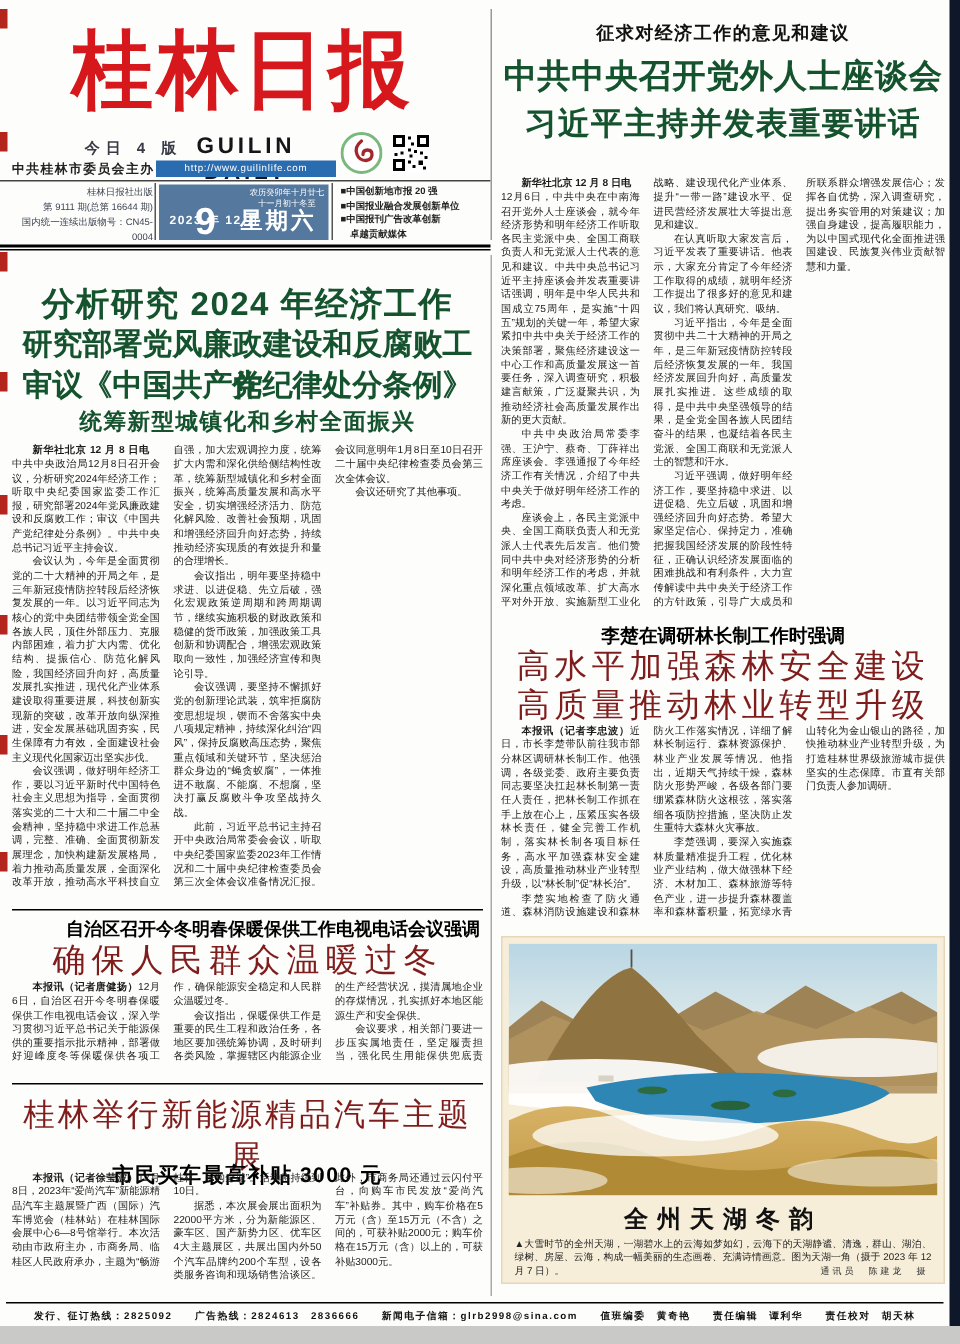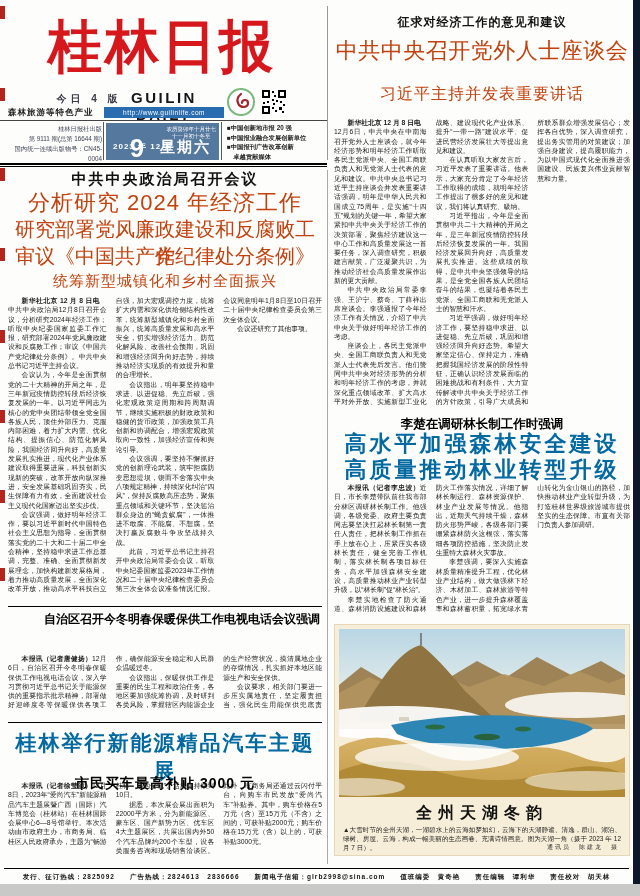--- a/index.html
+++ b/index.html
@@ -31,22 +31,22 @@
   .db-day{position:absolute;left:24px;bottom:0px;font-size:25px;font-weight:bold;line-height:24px;}
   .db-week{position:absolute;right:8px;bottom:3px;font-size:15px;font-weight:bold;letter-spacing:2px;}
   .honors{left:227px;top:123px;width:100px;font-size:6.3px;line-height:9.5px;font-weight:bold;color:#222;}
   .honors p{margin:0;}
   
   .dbl-rule{left:0;top:163px;width:327px;height:4px;border-top:2px solid #000;border-bottom:1px solid #000;box-sizing:border-box;}
   .mid-vrule{left:327px;top:170px;width:1px;height:694px;background:#aaa;}
   .mh-vrule{left:327px;top:6px;width:1px;height:154px;background:#999;}
   
   .kicker-serif{font-family:"Liberation Serif",serif;font-weight:bold;color:#111;}
-  .big-hei{font-family:"Liberation Sans",sans-serif;font-weight:normal;color:#c2410c;}
-  .big-song{font-family:"Liberation Serif",serif;font-weight:bold;color:#0369a1;}
+  .big-hei{font-family:"Liberation Sans",sans-serif;font-weight:bold;color:#14532d;}
+  .big-song{font-family:"Liberation Serif",serif;font-weight:normal;color:#7f1d1d;}
   
   .cols3{column-count:3;column-gap:9px;column-fill:auto;text-align:justify;overflow:hidden;}
   .cols3 p{margin:0;text-indent:2em;font-size:6.8px;line-height:9.3px;color:#1b1b1b;}
   .cols3 p b{font-weight:bold;}
   .thin-rule{height:1px;background:#000;}
   
   .photo-box{left:334px;top:624px;width:296px;height:232px;background:#f7eed9;border:1px solid #e6d7b8;box-sizing:border-box;}
   .photo{position:absolute;left:4px;top:4px;width:286px;height:168px;overflow:hidden;}
   .photo svg{display:block;width:100%;height:100%;}
   .photo-title{position:absolute;left:0;top:178px;width:100%;text-align:center;font-size:16px;
@@ -70,21 +70,21 @@
   <div class="mark" style="top:88px"></div>
   <div class="mark" style="top:168px"></div>
   <div class="mark" style="top:248px"></div>
   <div class="mark" style="top:330px"></div>
   <div class="mark" style="top:410px"></div>
   <div class="mark" style="top:490px"></div>
   <div class="mark" style="top:568px"></div>
 
   <div class="abs brand">桂林日报</div>
   <div class="abs edition">今日 4 版</div>
-  <div class="abs sponsor">森林旅游等特色产业</div>
+  <div class="abs sponsor">中共桂林市委员会主办</div>
   <div class="abs gdaily">GUILIN DAILY</div>
   <div class="abs urlbar">http://www.guilinlife.com</div>
   <div class="abs mh-hr"></div>
 
   <div class="abs pubinfo">
     <div>桂林日报社出版</div>
     <div>第 9111 期(总第 16644 期)</div>
     <div>国内统一连续出版物号：CN45-0004</div>
   </div>
 
@@ -135,47 +135,47 @@
       <p>■中国报业融合发展创新单位</p>
       <p>■中国报刊广告改革创新</p>
       <p>　卓越贡献媒体</p>
     </div>
 
   <div class="abs mh-vrule"></div>
   <div class="abs dbl-rule"></div>
 
   <div class="abs kicker-serif center" style="left:334px;top:14px;width:296px;font-size:12px;letter-spacing:1px">征求对经济工作的意见和建议</div>
   <div class="abs big-hei center" style="left:334px;top:36px;width:296px;font-size:22px;letter-spacing:.5px">中共中央召开党外人士座谈会</div>
-  <div class="abs big-hei center" style="left:334px;top:84px;width:296px;font-size:16px;letter-spacing:1px">习近平主持并发表重要讲话</div>
+  <div class="abs big-hei center" style="left:334px;top:68px;width:296px;font-size:21px;letter-spacing:1px">习近平主持并发表重要讲话</div>
   <div class="abs cols3" style="left:334px;top:118px;width:296px;height:296px">
       <p><b>新华社北京 12 月 8 日电</b>　12月6日，中共中央在中南海召开党外人士座谈会，就今年经济形势和明年经济工作听取各民主党派中央、全国工商联负责人和无党派人士代表的意见和建议。中共中央总书记习近平主持座谈会并发表重要讲话强调，明年是中华人民共和国成立75周年，是实施“十四五”规划的关键一年，希望大家紧扣中共中央关于经济工作的决策部署，聚焦经济建设这一中心工作和高质量发展这一首要任务，深入调查研究，积极建言献策，广泛凝聚共识，为推动经济社会高质量发展作出新的更大贡献。</p>
       <p>中共中央政治局常委李强、王沪宁、蔡奇、丁薛祥出席座谈会。李强通报了今年经济工作有关情况，介绍了中共中央关于做好明年经济工作的考虑。</p>
       <p>座谈会上，各民主党派中央、全国工商联负责人和无党派人士代表先后发言。他们赞同中共中央对经济形势的分析和明年经济工作的考虑，并就深化重点领域改革、扩大高水平对外开放、实施新型工业化战略、建设现代化产业体系、提升“一带一路”建设水平、促进民营经济发展壮大等提出意见和建议。</p>
       <p>在认真听取大家发言后，习近平发表了重要讲话。他表示，大家充分肯定了今年经济工作取得的成绩，就明年经济工作提出了很多好的意见和建议，我们将认真研究、吸纳。</p>
       <p>习近平指出，今年是全面贯彻中共二十大精神的开局之年，是三年新冠疫情防控转段后经济恢复发展的一年。我国经济发展回升向好，高质量发展扎实推进。这些成绩的取得，是中共中央坚强领导的结果，是全党全国各族人民团结奋斗的结果，也凝结着各民主党派、全国工商联和无党派人士的智慧和汗水。</p>
       <p>习近平强调，做好明年经济工作，要坚持稳中求进、以进促稳、先立后破，巩固和增强经济回升向好态势。希望大家坚定信心、保持定力，准确把握我国经济发展的阶段性特征，正确认识经济发展面临的困难挑战和有利条件，大力宣传解读中共中央关于经济工作的方针政策，引导广大成员和所联系群众增强发展信心；发挥各自优势，深入调查研究，提出务实管用的对策建议；加强自身建设，提高履职能力，为以中国式现代化全面推进强国建设、民族复兴伟业贡献智慧和力量。</p>
     </div>
 
-  <div class="abs kicker-serif center" style="left:8px;top:170px;width:314px;font-size:15px;letter-spacing:2px">中共中央政治局召开会议</div>
   <div class="abs big-hei center" style="left:8px;top:188px;width:314px;font-size:22px;letter-spacing:1px">分析研究 2024 年经济工作</div>
   <div class="abs big-hei center" style="left:8px;top:216px;width:314px;font-size:20px">研究部署党风廉政建设和反腐败工作</div>
   <div class="abs big-hei center" style="left:8px;top:243px;width:314px;font-size:20px">审议《中国共产党纪律处分条例》</div>
   <div class="abs big-hei center" style="left:8px;top:272px;width:314px;font-size:15px;letter-spacing:1px">统筹新型城镇化和乡村全面振兴</div>
   <div class="abs cols3" style="left:8px;top:296px;width:314px;height:305px">
       <p><b>新华社北京 12 月 8 日电</b>　中共中央政治局12月8日召开会议，分析研究2024年经济工作；听取中央纪委国家监委工作汇报，研究部署2024年党风廉政建设和反腐败工作；审议《中国共产党纪律处分条例》。中共中央总书记习近平主持会议。</p>
       <p>会议认为，今年是全面贯彻党的二十大精神的开局之年，是三年新冠疫情防控转段后经济恢复发展的一年。以习近平同志为核心的党中央团结带领全党全国各族人民，顶住外部压力、克服内部困难，着力扩大内需、优化结构、提振信心、防范化解风险，我国经济回升向好，高质量发展扎实推进，现代化产业体系建设取得重要进展，科技创新实现新的突破，改革开放向纵深推进，安全发展基础巩固夯实，民生保障有力有效，全面建设社会主义现代化国家迈出坚实步伐。</p>
       <p>会议强调，做好明年经济工作，要以习近平新时代中国特色社会主义思想为指导，全面贯彻落实党的二十大和二十届二中全会精神，坚持稳中求进工作总基调，完整、准确、全面贯彻新发展理念，加快构建新发展格局，着力推动高质量发展，全面深化改革开放，推动高水平科技自立自强，加大宏观调控力度，统筹扩大内需和深化供给侧结构性改革，统筹新型城镇化和乡村全面振兴，统筹高质量发展和高水平安全，切实增强经济活力、防范化解风险、改善社会预期，巩固和增强经济回升向好态势，持续推动经济实现质的有效提升和量的合理增长。</p>
       <p>会议指出，明年要坚持稳中求进、以进促稳、先立后破，强化宏观政策逆周期和跨周期调节，继续实施积极的财政政策和稳健的货币政策，加强政策工具创新和协调配合，增强宏观政策取向一致性，加强经济宣传和舆论引导。</p>
       <p>会议强调，要坚持不懈抓好党的创新理论武装，筑牢拒腐防变思想堤坝，锲而不舍落实中央八项规定精神，持续深化纠治“四风”，保持反腐败高压态势，聚焦重点领域和关键环节，坚决惩治群众身边的“蝇贪蚁腐”，一体推进不敢腐、不能腐、不想腐，坚决打赢反腐败斗争攻坚战持久战。</p>
       <p>此前，习近平总书记主持召开中央政治局常委会会议，听取中央纪委国家监委2023年工作情况和二十届中央纪律检查委员会第三次全体会议准备情况汇报。会议同意明年1月8日至10日召开二十届中央纪律检查委员会第三次全体会议。</p>
       <p>会议还研究了其他事项。</p>
     </div>
 
   <div class="abs thin-rule" style="left:8px;top:606px;width:314px"></div>
   <div class="abs hei center" style="left:25px;top:611px;width:314px;font-size:12px">自治区召开今冬明春保暖保供工作电视电话会议强调</div>
+  <div class="abs big-song center" style="left:8px;top:625px;width:314px;font-size:22px;letter-spacing:4px">确保人民群众温暖过冬</div>
   <div class="abs cols3" style="left:8px;top:654px;width:314px;height:64px">
       <p><b>本报讯（记者唐健扬）</b>12月6日，自治区召开今冬明春保暖保供工作电视电话会议，深入学习贯彻习近平总书记关于能源保供的重要指示批示精神，部署做好迎峰度冬等保暖保供各项工作，确保能源安全稳定和人民群众温暖过冬。</p>
       <p>会议指出，保暖保供工作是重要的民生工程和政治任务，各地区要加强统筹协调，及时研判各类风险，掌握辖区内能源企业的生产经营状况，摸清属地企业的存煤情况，扎实抓好本地区能源生产和安全保供。</p>
       <p>会议要求，相关部门要进一步压实属地责任，坚定履责担当，强化民生用能保供兜底责任，不断提升能源电力供应保障能力，全力以赴做好迎峰度冬期间能源电力的供应保障，坚决防止出现拉闸限电情况。同时，要高度重视安全生产和应对极端天气工作，以时时放心不下的责任感，严格落实极端天气时段的安全责任链条，确保能源供应安全稳定和人民群众温暖过冬。</p>
     </div>
 
   <div class="abs thin-rule" style="left:8px;top:722px;width:314px"></div>
   <div class="abs big-song center" style="left:8px;top:729px;width:314px;font-size:21px;letter-spacing:2px">桂林举行新能源精品汽车主题展</div>
   <div class="abs hei center" style="left:8px;top:775px;width:314px;font-size:14px;letter-spacing:1px">市民买车最高补贴 3000 元</div>
   <div class="abs cols3" style="left:8px;top:781px;width:314px;height:83px">

